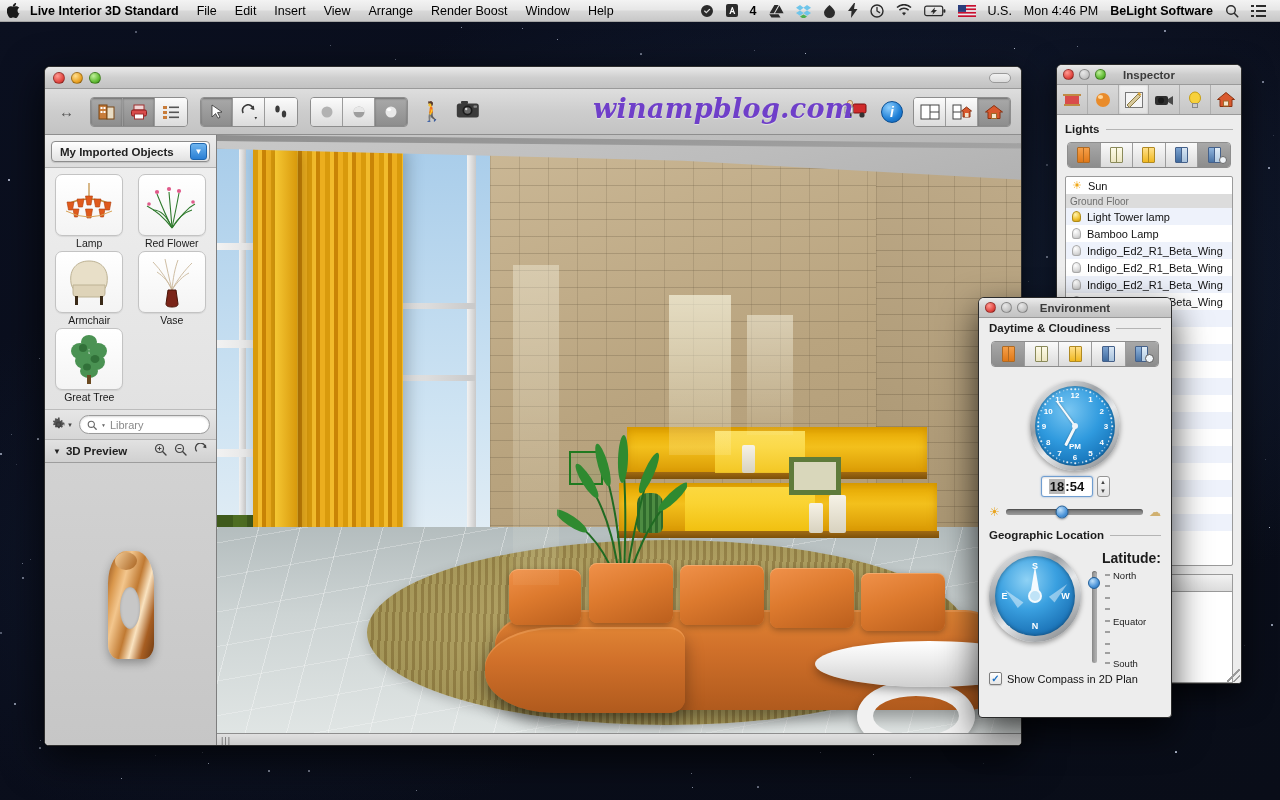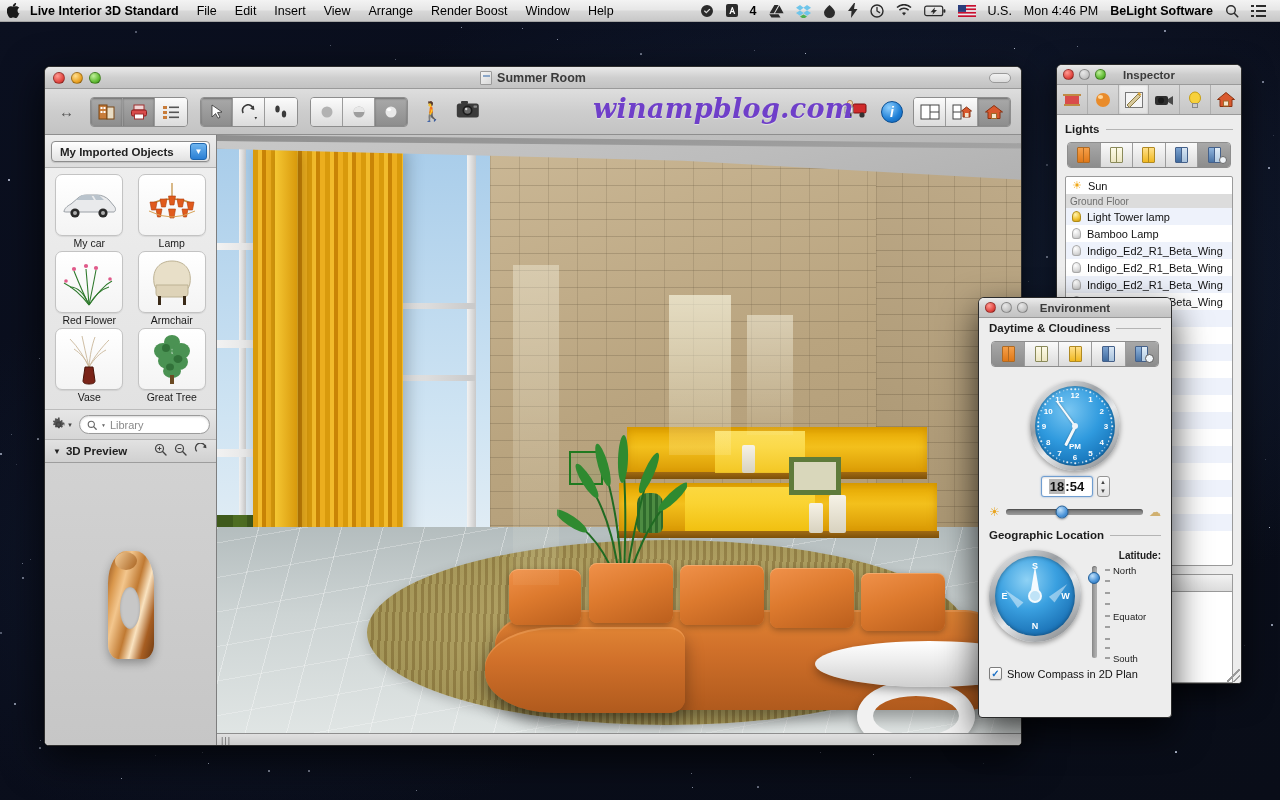--- a/index.html
+++ b/index.html
@@ -396,21 +396,21 @@
     transform-origin: 50% 100%;
   }
   .rose-pt.sm { border-bottom-color: rgba(255,255,255,0.45); border-bottom-width:22px; border-left-width:4px; border-right-width:4px;}
   .rose-hub {
     position:absolute; left:50%; top:50%; width:14px; height:14px; margin:-7px 0 0 -7px;
     border-radius:50%; background:#bfe3f7; border:2px solid rgba(255,255,255,0.8);
   }
   .cdir { position:absolute; color:#fff; font-size:9px; font-weight:bold; transform:translate(-50%,-50%); }
 
   .lat-col { flex:1; display:flex; flex-direction:column; }
-  .lat-label { font-size:10px; font-weight:bold; color:#1c1c1c; text-align:right; margin-bottom:3px; }
+  .lat-label { font-size:14px; font-weight:bold; color:#1c1c1c; text-align:right; margin-bottom:3px; }
   .lat-body { display:flex; gap:4px; flex:1; }
   .lat-track-wrap { width: 14px; display:flex; justify-content:center; position:relative; }
   .lat-track {
     width: 5px; height: 92px; border-radius:3px; margin-top:2px;
     background: linear-gradient(to right,#8a8a8a,#b8b8b8);
     box-shadow: 0 1px 1px rgba(0,0,0,0.3) inset;
   }
   .lat-knob {
     position:absolute; left:50%; width:12px; height:12px; border-radius:50%;
     transform: translate(-50%,-50%);
@@ -879,24 +879,20 @@
 </div>
 
 <div id="main-window">
 
   <div class="titlebar">
     <div class="traffic">
       <span class="tl red"></span>
       <span class="tl yellow"></span>
       <span class="tl green"></span>
     </div>
-    <div class="win-title">
-      <span class="doc-icon"></span>
-      <span>Summer Room</span>
-    </div>
     <div class="win-pill"></div>
   </div>
 
   <div class="toolbar">
     <span class="tb-arrows">↔</span>
 
     <div class="seg">
       <div class="sb on">
         <svg width="18" height="18" viewBox="0 0 18 18">
             <rect x="1" y="2" width="8" height="14" fill="#c87c3a" stroke="#7a4715"></rect>
@@ -1027,34 +1023,20 @@
     <div class="sidebar">
       <div class="sb-popup-wrap">
         <div class="popup">
           <span>My Imported Objects</span>
           <span class="popup-arrow">▼</span>
         </div>
       </div>
 
       <div class="obj-grid">
 
-        <div class="obj-cell">
-          <div class="obj-thumb">
-            <svg width="58" height="34" viewBox="0 0 58 34">
-              <path d="M4 24c0-3 3-6 7-8l7-6c2-2 5-3 9-3h10c5 0 9 2 12 5l5 6c2 2 2 5 0 6H6c-1 0-2-0.5-2-0z" fill="#e9eaec" stroke="#9aa0a6" stroke-width="1"></path>
-              <path d="M16 12l6-5h9l3 5z" fill="#b9c3cc"></path>
-              <path d="M36 12l-3-5h6l5 5z" fill="#b9c3cc"></path>
-              <circle cx="15" cy="25" r="4.6" fill="#2a2a2a"></circle>
-                <circle cx="15" cy="25" r="2" fill="#b0b0b0"></circle>
-              <circle cx="43" cy="25" r="4.6" fill="#2a2a2a"></circle>
-                <circle cx="43" cy="25" r="2" fill="#b0b0b0"></circle>
-            </svg>
-          </div>
-          <div class="obj-label">My car</div>
-        </div>
 
         <div class="obj-cell">
           <div class="obj-thumb">
             <svg width="58" height="44" viewBox="0 0 58 44">
               <line x1="29" y1="0" x2="29" y2="14" stroke="#c08a3a" stroke-width="1.2"></line>
               <path d="M10 20 Q29 12 48 20" fill="none" stroke="#c08a3a" stroke-width="1.4"></path>
               <g fill="#e05a1c" stroke="#b03c0a" stroke-width="0.6">
                 <path d="M7 19h7l-1.5 8h-4z"></path>
                   <path d="M17 16h7l-1.5 8h-4z"></path>
                 <path d="M25.5 13h7l-1.5 9h-4z"></path>

